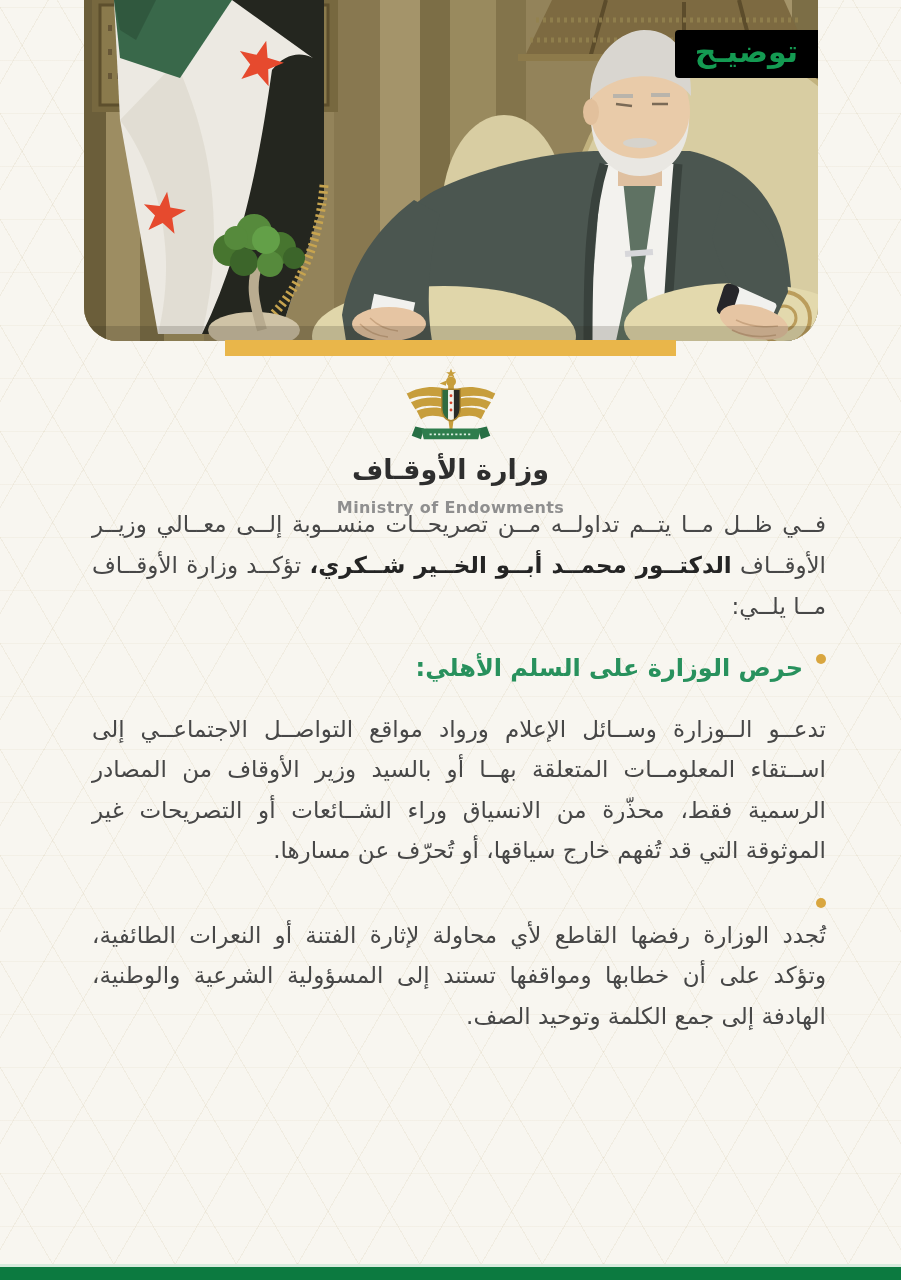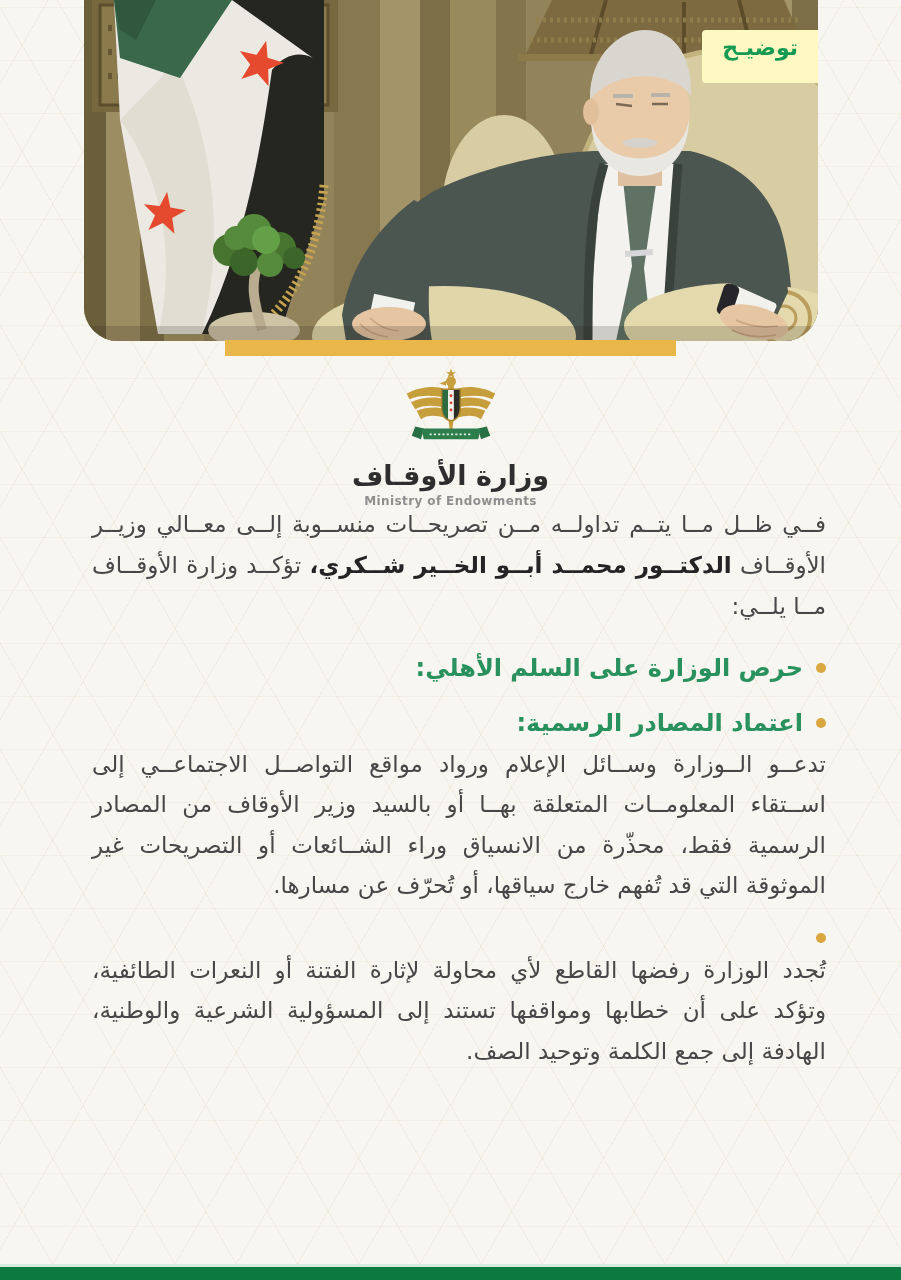--- a/index.html
+++ b/index.html
@@ -11,34 +11,34 @@
       repeating-linear-gradient(60deg, rgba(186,166,118,.12) 0 1px, transparent 1px 53px),
       repeating-linear-gradient(-60deg, rgba(186,166,118,.12) 0 1px, transparent 1px 53px),
       repeating-linear-gradient(0deg, rgba(186,166,118,.08) 0 1px, transparent 1px 53px);
   }
   .photo-wrap{
     position:absolute;left:84px;top:0;width:734px;height:341px;
     border-radius:0 0 34px 34px;overflow:hidden;background:#93835a;
   }
   .photo-wrap svg{display:block;width:100%;height:100%;}
   .badge{
-    position:absolute;top:30px;right:0;background:#fef9c3;color:#149a52;
-    font-weight:bold;font-size:22px;line-height:1;padding:7px 20px 24px;
+    position:absolute;top:30px;right:0;background:#000000;color:#149a52;
+    font-weight:bold;font-size:30px;line-height:1;padding:7px 20px 11px;
     border-radius:4px 0 0 4px;letter-spacing:.5px;
   }
   .gold-bar{position:absolute;top:340px;left:225px;width:451px;height:16px;background:#e9b64a;}
   .logo{position:absolute;top:366px;left:0;width:100%;text-align:center;}
   .logo .eagle{width:100px;height:78px;}
-  .logo-title{font-size:27px;font-weight:bold;color:#2e2e2e;margin-top:12px;}
-  .logo-sub{font-size:12px;font-weight:bold;color:#8f8f8f;letter-spacing:.4px;margin-top:3px;}
+  .logo-title{font-size:27px;font-weight:bold;color:#2e2e2e;margin-top:6px;}
+  .logo-sub{font-size:16px;font-weight:bold;color:#8f8f8f;letter-spacing:.4px;margin-top:13px;}
   .content{position:absolute;top:504px;left:92px;width:734px;direction:rtl;color:#474747;}
   .intro{font-size:23px;line-height:1.78;text-align:justify;margin:0;}
   .intro b{color:#242424;}
   .section{margin-top:27px;}
-  .sec-head{display:flex;align-items:center;gap:13px;color:#28915d;font-weight:bold;font-size:24px;}
+  .sec-head{display:flex;gap:13px;color:#28915d;font-weight:bold;font-size:24px;}
   .bullet{width:10px;height:10px;border-radius:50%;background:#d9a63f;flex:0 0 auto;}
   .sec-body{font-size:23px;line-height:1.76;text-align:justify;margin:7px 0 0;}
   .footer-bar{position:absolute;bottom:0;left:0;width:100%;height:13px;background:#0c7a40;border-top:3px solid #d7ebdd;}
 </style>
 </head>
 <body>
 
 <div class="page">
 
   <div class="photo-wrap">
@@ -198,24 +198,20 @@
     <p class="intro"><span>فــي ظــل مــا يتــم تداولــه مــن تصريحــات منســوبة إلــى معــالي وزيــر الأوقــاف</span> <b>الدكتــور محمــد أبــو الخــير شــكري،</b> <span>تؤكــد وزارة الأوقــاف مــا يلــي:</span></p>
 
     <div class="section">
       <div class="sec-head">
         <span class="bullet"></span>
         <span>حرص الوزارة على السلم الأهلي:</span>
       </div>
     </div>
 
     <div class="section">
-      <div class="sec-head">
-        <span class="bullet"></span>
-        <span>اعتماد المصادر الرسمية:</span>
-      </div>
       <p class="sec-body">تدعــو الــوزارة وســائل الإعلام ورواد مواقع التواصــل الاجتماعــي إلى اســتقاء المعلومــات المتعلقة بهــا أو بالسيد وزير الأوقاف من المصادر الرسمية فقط، محذّرة من الانسياق وراء الشــائعات أو التصريحات غير الموثوقة التي قد تُفهم خارج سياقها، أو تُحرّف عن مسارها.</p>
     </div>
 
     <div class="section">
       <div class="sec-head">
         <span class="bullet"></span>
       </div>
       <p class="sec-body">تُجدد الوزارة رفضها القاطع لأي محاولة لإثارة الفتنة أو النعرات الطائفية، وتؤكد على أن خطابها ومواقفها تستند إلى المسؤولية الشرعية والوطنية، الهادفة إلى جمع الكلمة وتوحيد الصف.</p>
     </div>
   </div>

